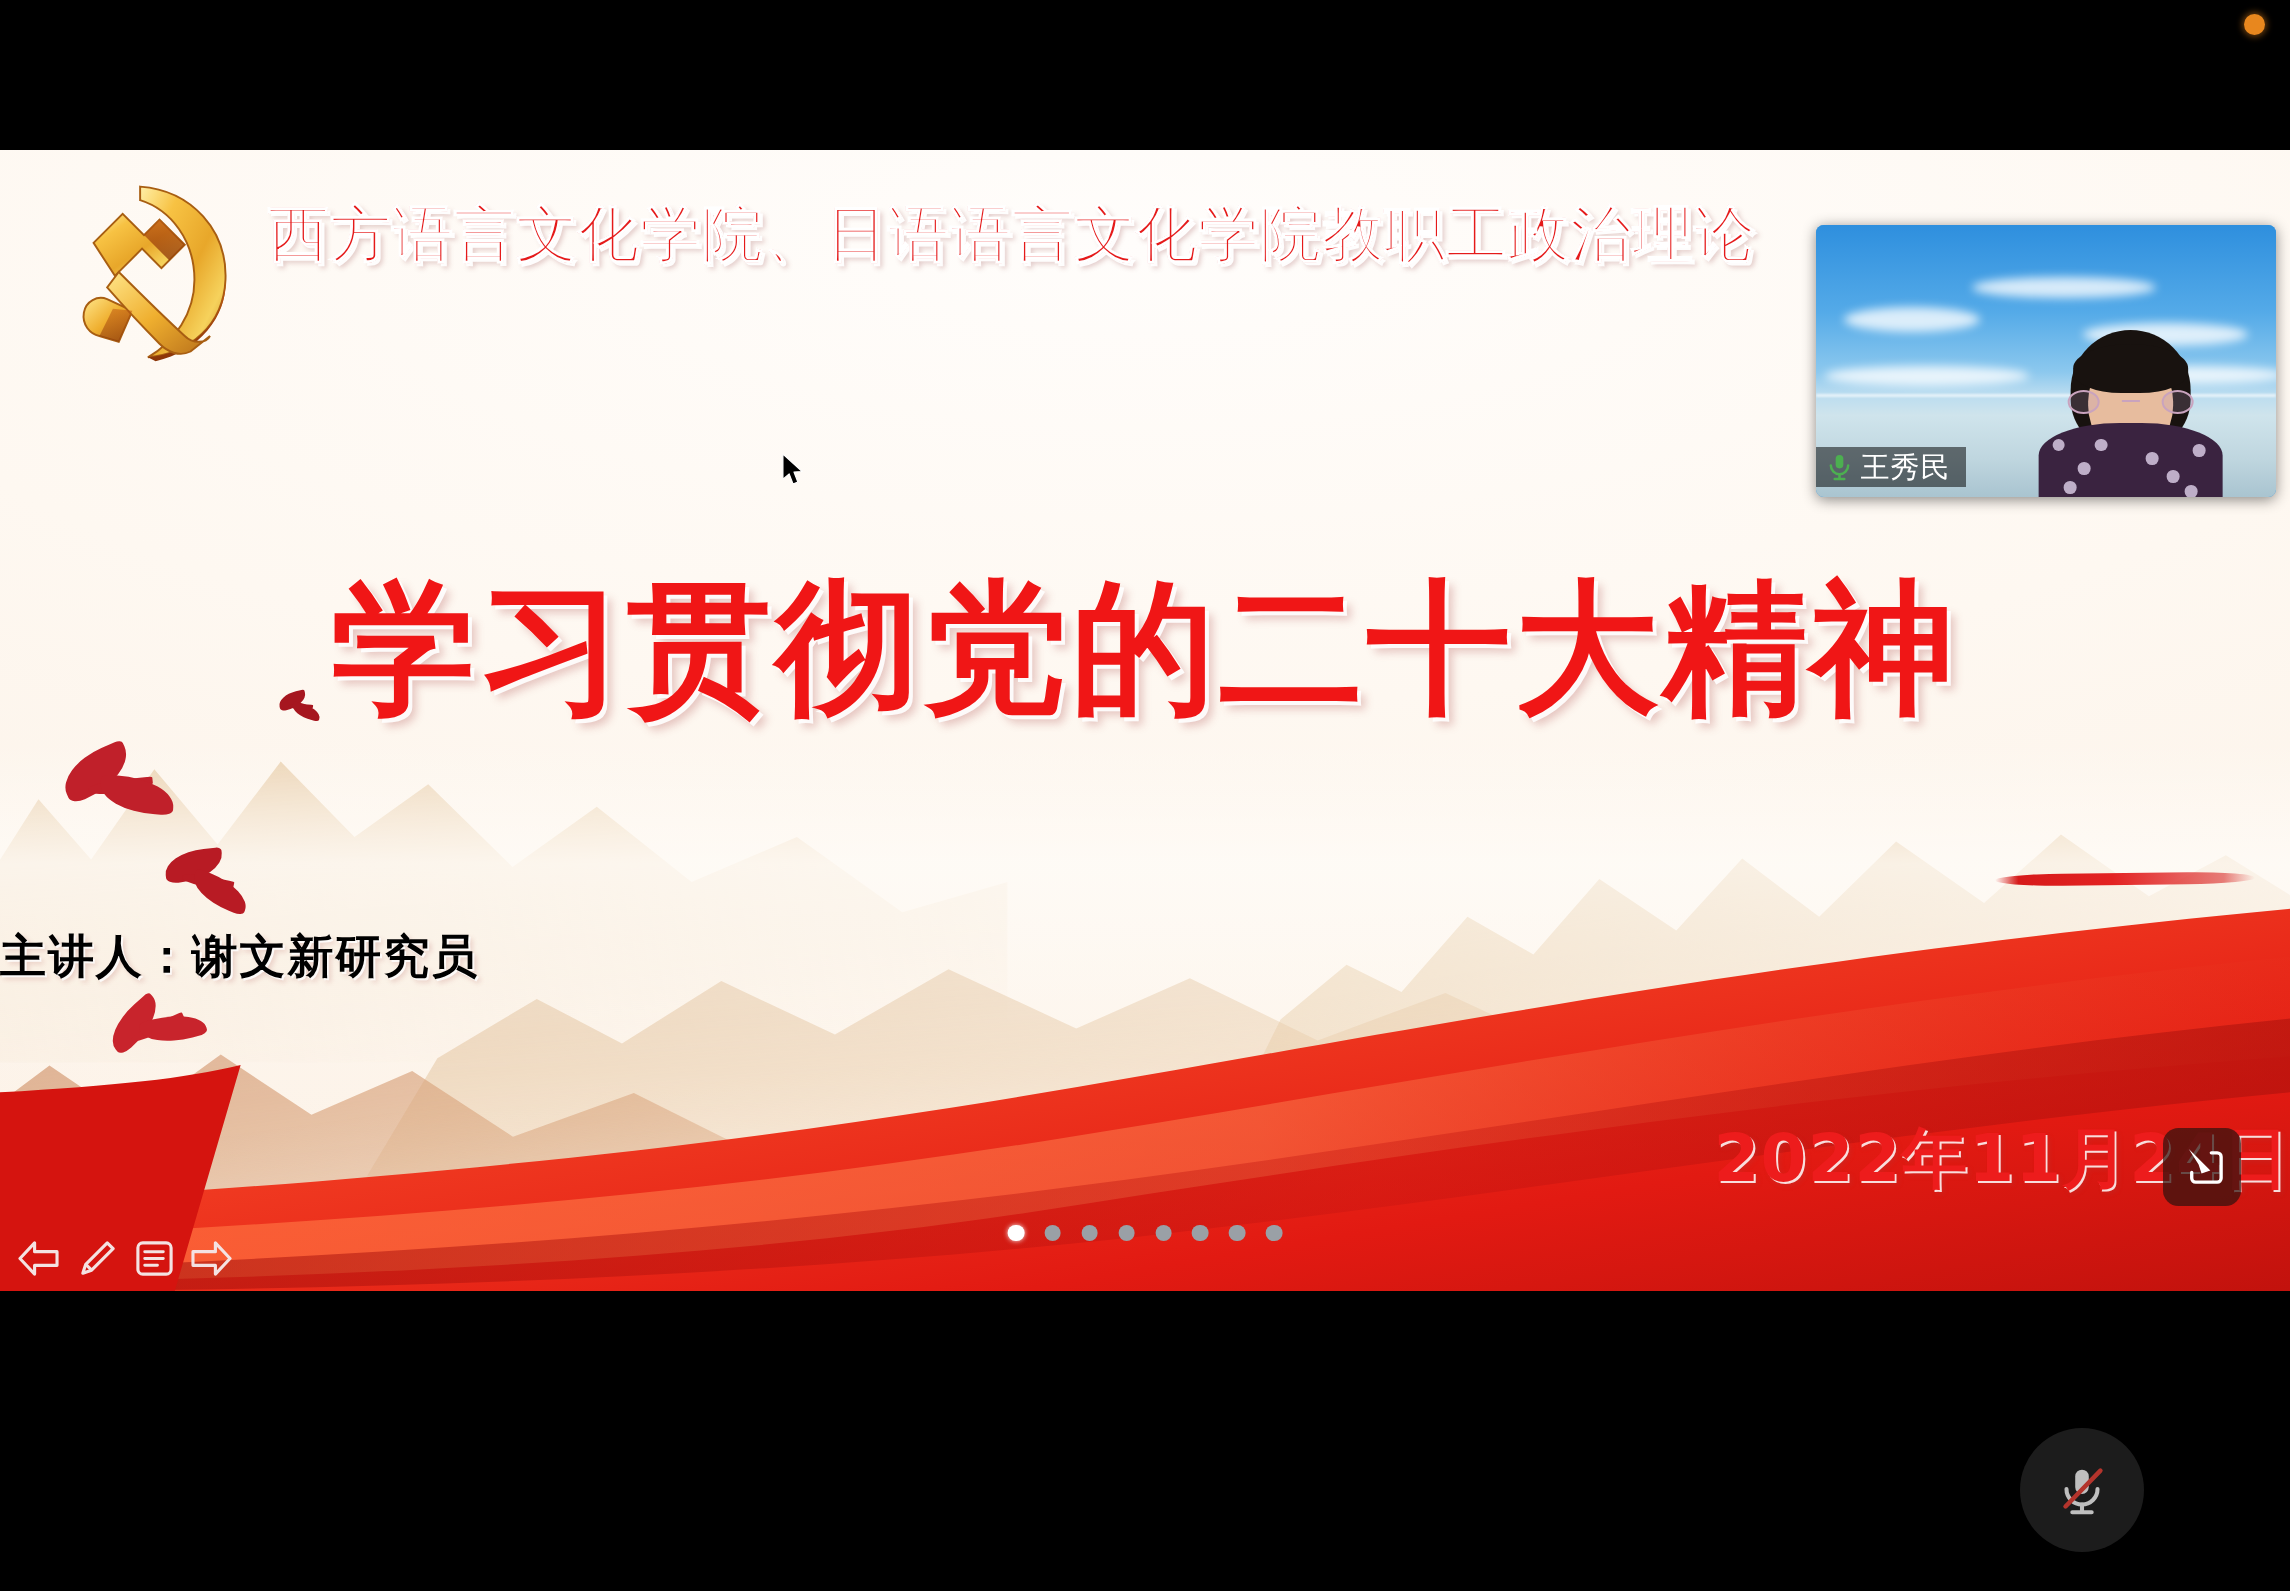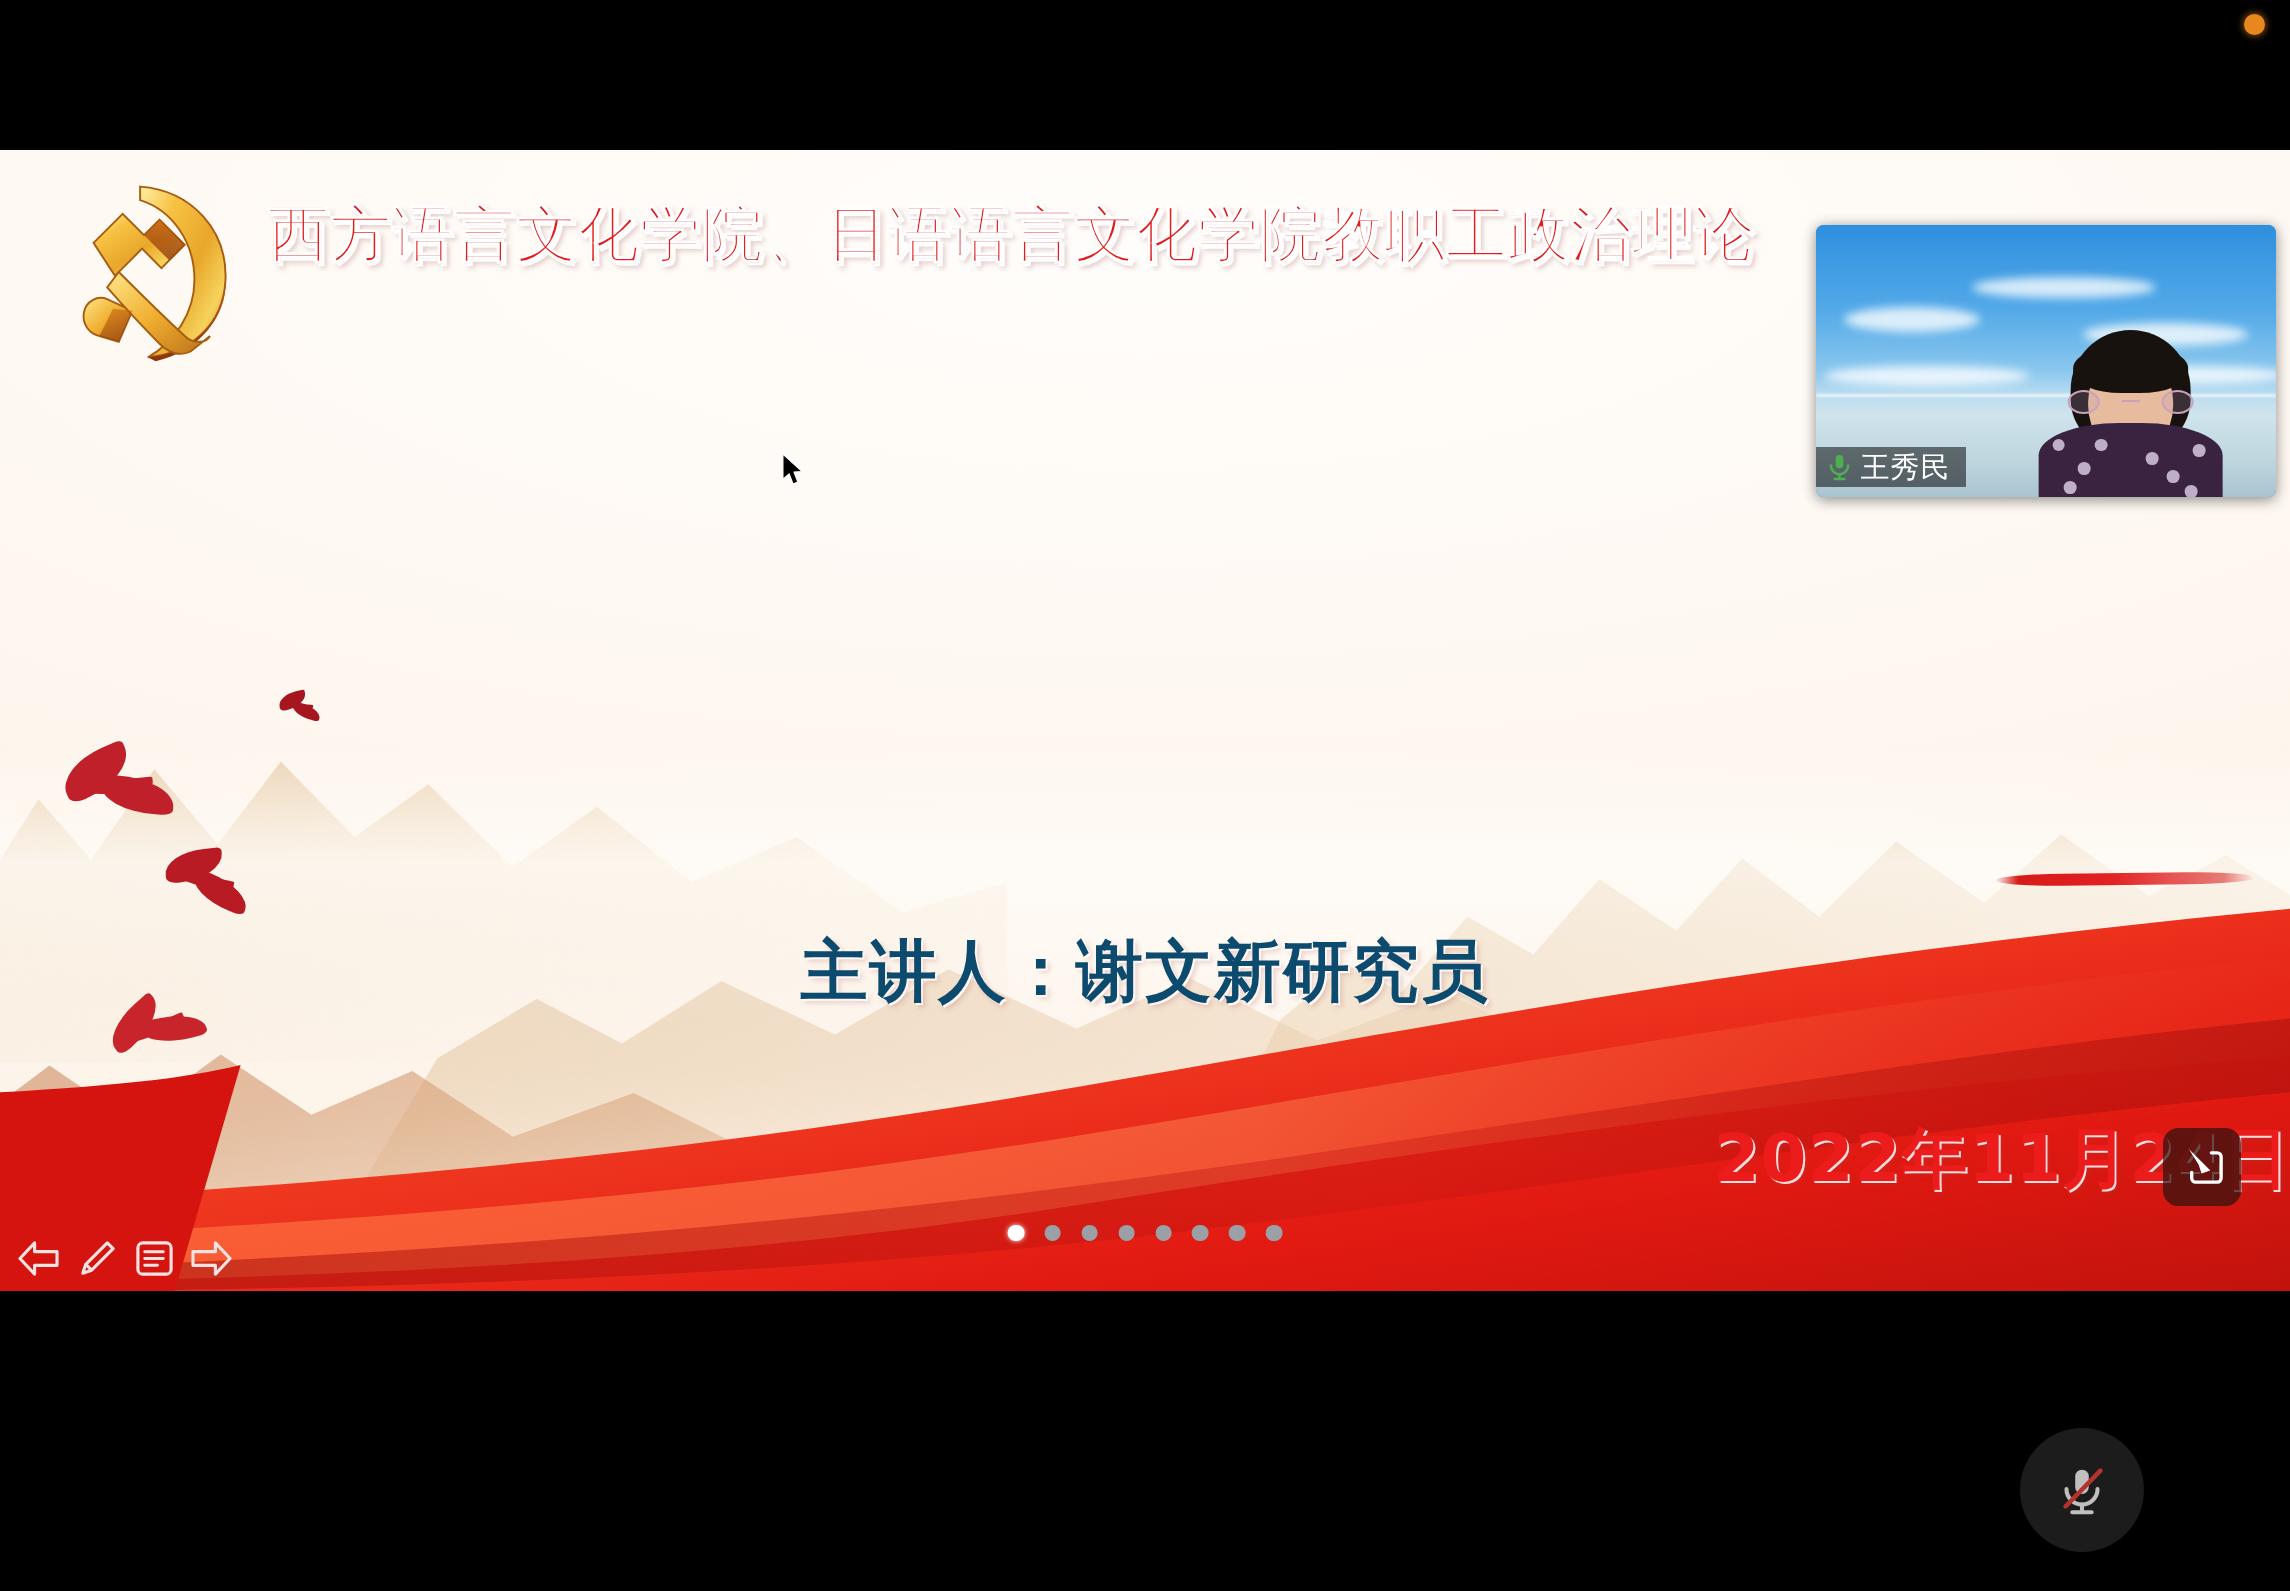--- a/index.html
+++ b/index.html
@@ -164,23 +164,23 @@
     position:absolute; right:35px; top:723px; z-index:11;
     width:260px; height:11.6px;
     background:linear-gradient(90deg, rgba(214,26,26,0) 0%, #D61A1A 9%, #E32222 45%, rgba(214,26,26,.55) 88%, rgba(214,26,26,0) 100%);
     border-radius:50%/100%;
     transform:skewY(-.6deg);
   }
 
   
   #speaker {
     position:absolute; left:0; right:0; top:776px;
-    z-index:11; text-align:center;
-    font-size:67px; font-weight:bold; letter-spacing:1.9px;
-    color:#0c4a6e;
+    z-index:11; text-align:left;
+    font-size:46px; font-weight:bold; letter-spacing:1.9px;
+    color:#000000;
     text-shadow:1.9px 1.9px 0 rgba(255,255,255,.85), 3.9px 3.9px 5.8px rgba(170,70,70,.22);
   }
   #event-date {
     position:absolute; left:0; right:0; top:964px;
     z-index:11; text-align:right;
     font-size:66px; font-weight:bold; letter-spacing:1px;
     color:#ED1C1C;
     text-shadow:1.9px 1.9px 0 rgba(255,255,255,.85), 3.9px 3.9px 5.8px rgba(170,70,70,.22);
   }
 
@@ -389,20 +389,21 @@
 
         <path d="M74,104 C92,122 118,148 142,170 C150,178 164,178 168,170 L148,186 C136,192 124,186 116,178 C96,158 76,136 62,120 Z" fill="url(#gold2)" stroke="#A85E12" stroke-width="2"></path>
 
         <path d="M100,66 L116,50 L142,76 L126,92 Z" fill="url(#deep)" opacity=".75"></path>
         <path d="M88,144 L74,176 L54,170 L68,142 Z" fill="url(#deep)" opacity=".55"></path>
       </svg>
     </div>
 
     <div id="banner">西方语言文化学院、日语语言文化学院教职工政治理论</div>
 
+    <div id="main-title">学习贯彻党的二十大精神</div>
     <div id="title-stroke"></div>
 
     <div id="speaker">主讲人：谢文新研究员</div>
     <div id="event-date">2022年11月24日</div>
 
     <div id="page-dots">
       <span class="pdot active"></span>
       <span class="pdot"></span>
       <span class="pdot"></span>
       <span class="pdot"></span>

